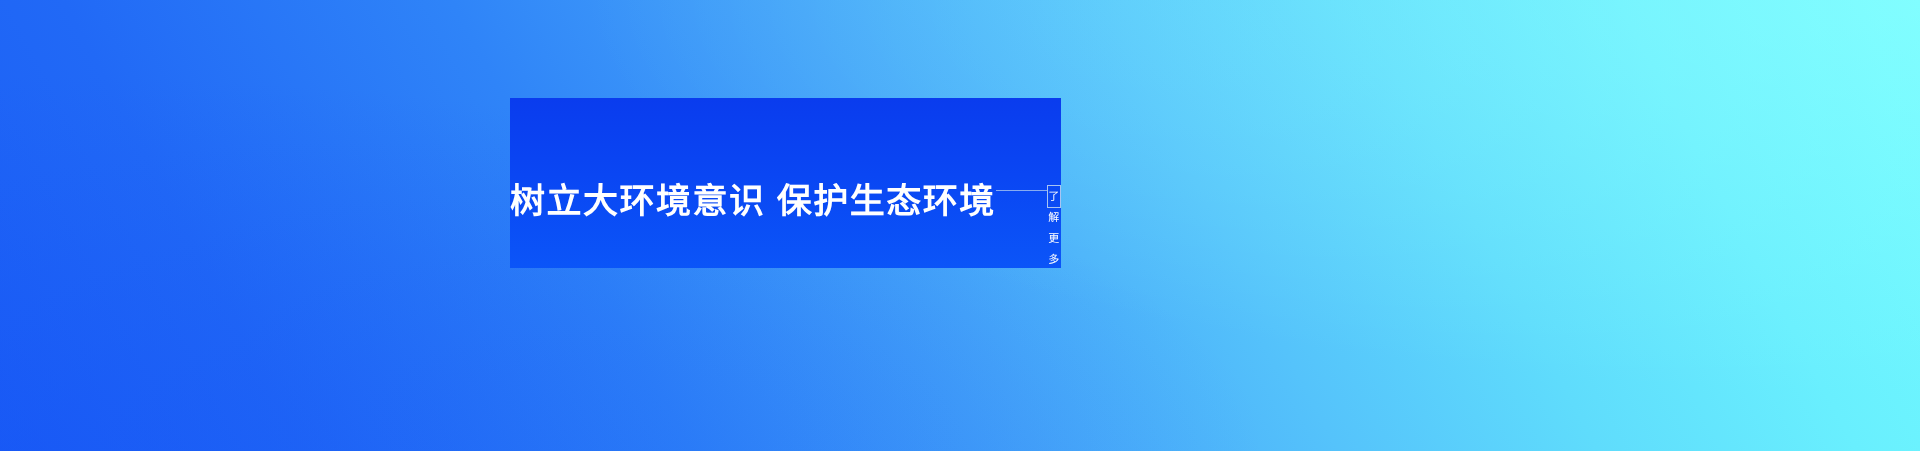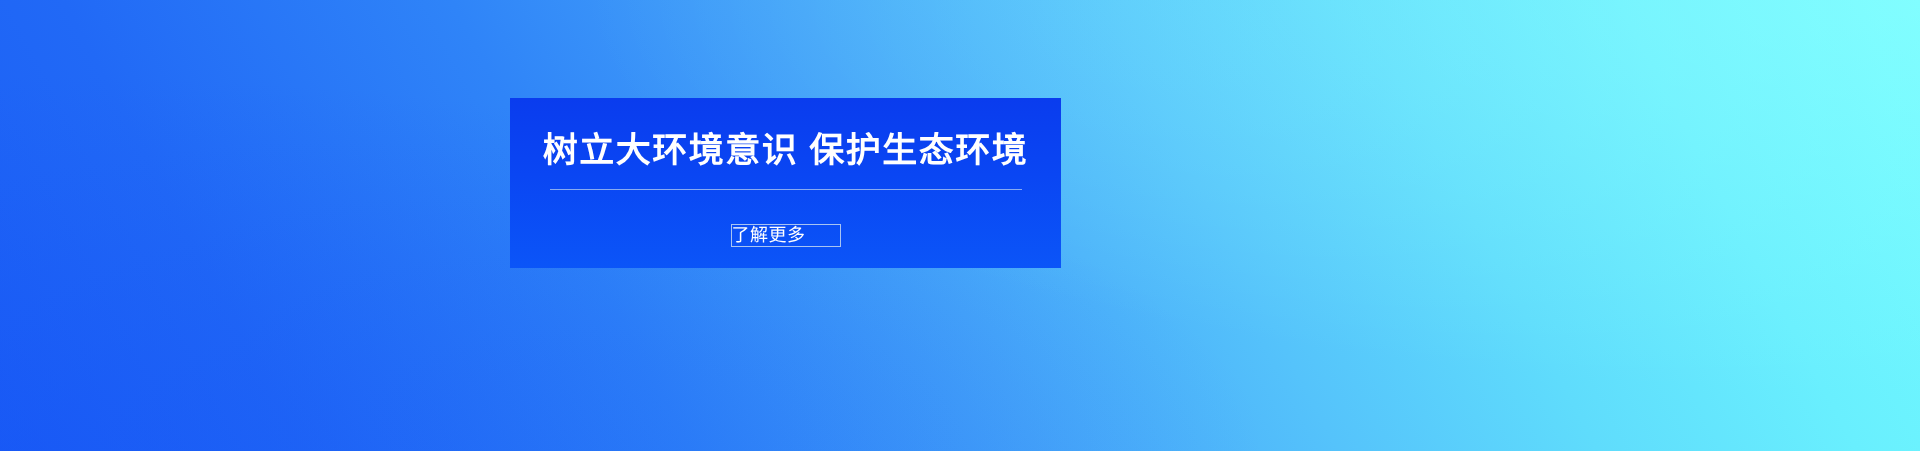--- a/index.html
+++ b/index.html
@@ -47,21 +47,21 @@
   
   .panel {
     position: absolute;
     left: 510px;
     top: 98px;
     width: 551px;
     height: 170px;
     box-sizing: border-box;
     background: linear-gradient(180deg, #0a3cee 0%, #0a46f3 45%, #0b55f8 100%);
     display: flex;
-    flex-direction: column;
+    flex-direction: row;
     align-items: center;
     justify-content: flex-start;
   }
 
   .headline {
     margin: 0;
     padding: 0;
     font-size: 35px;
     line-height: 1;
     font-weight: 700;
@@ -95,21 +95,21 @@
   }
 
   .cta-button {
     margin-top: 26px;
     width: 110px;
     height: 23px;
     box-sizing: border-box;
     border: 1px solid #a8c4f2;
     background: transparent;
     color: #ffffff;
-    font-size: 18px;
+    font-size: 11px;
     line-height: 21px;
     text-align: left;
     letter-spacing: 0.5px;
     cursor: pointer;
     padding: 0;
     font-family: "Liberation Sans", "DejaVu Sans", sans-serif;
     display: block;
   }
 </style>
 </head>

